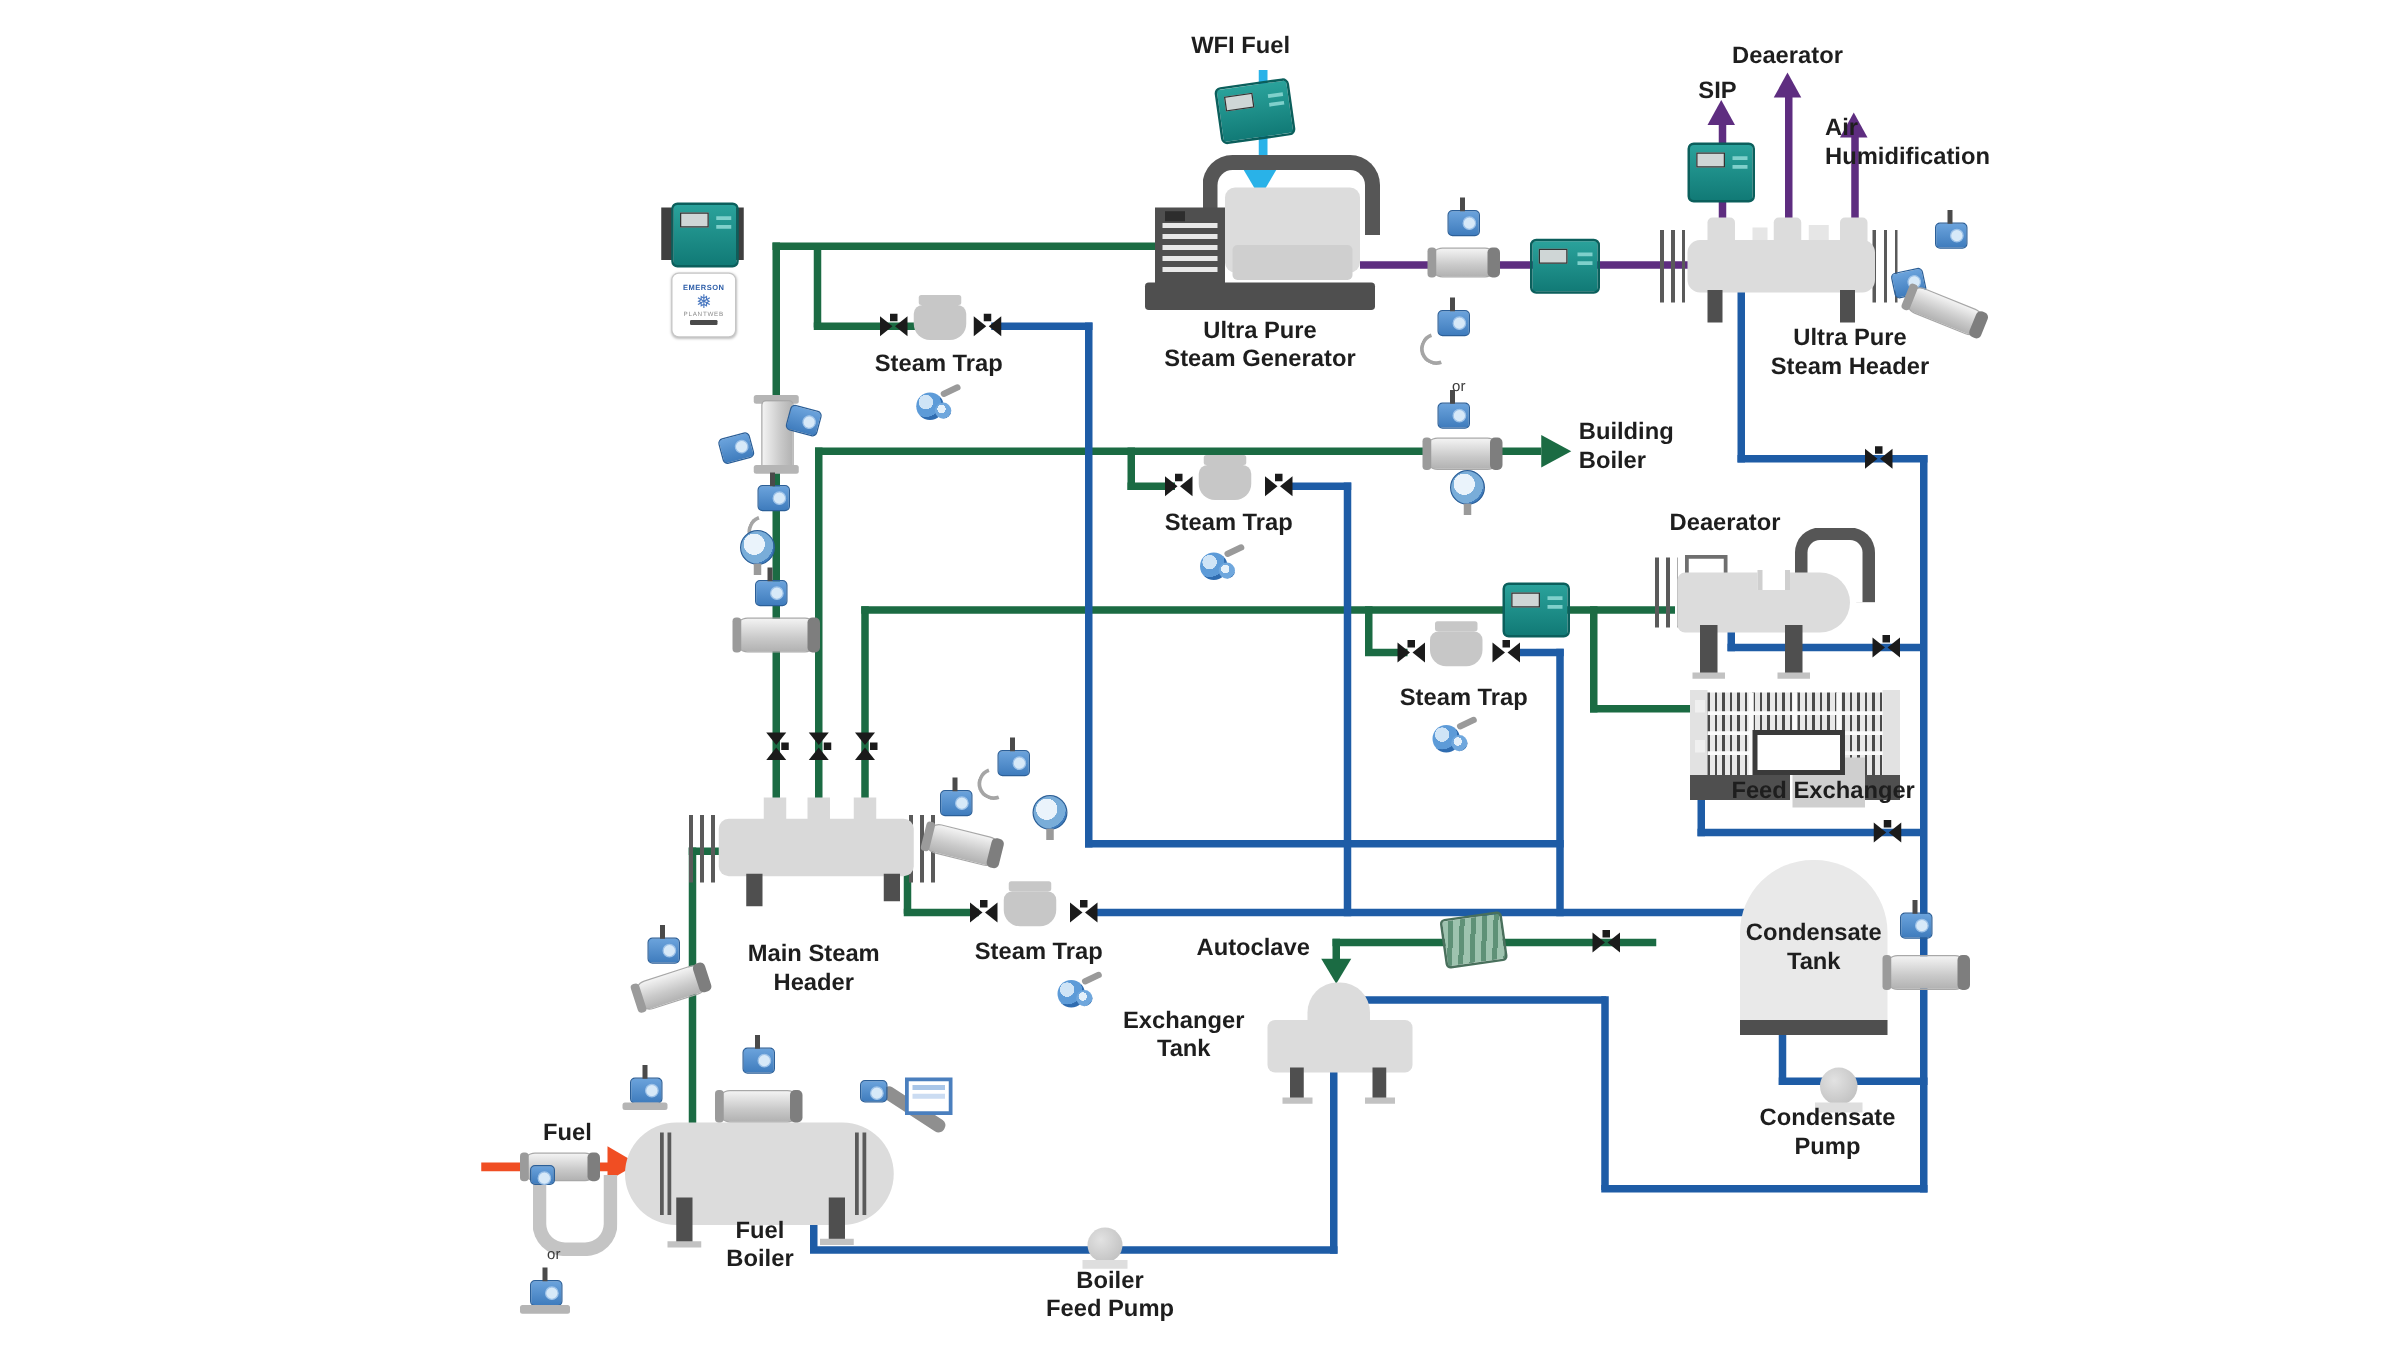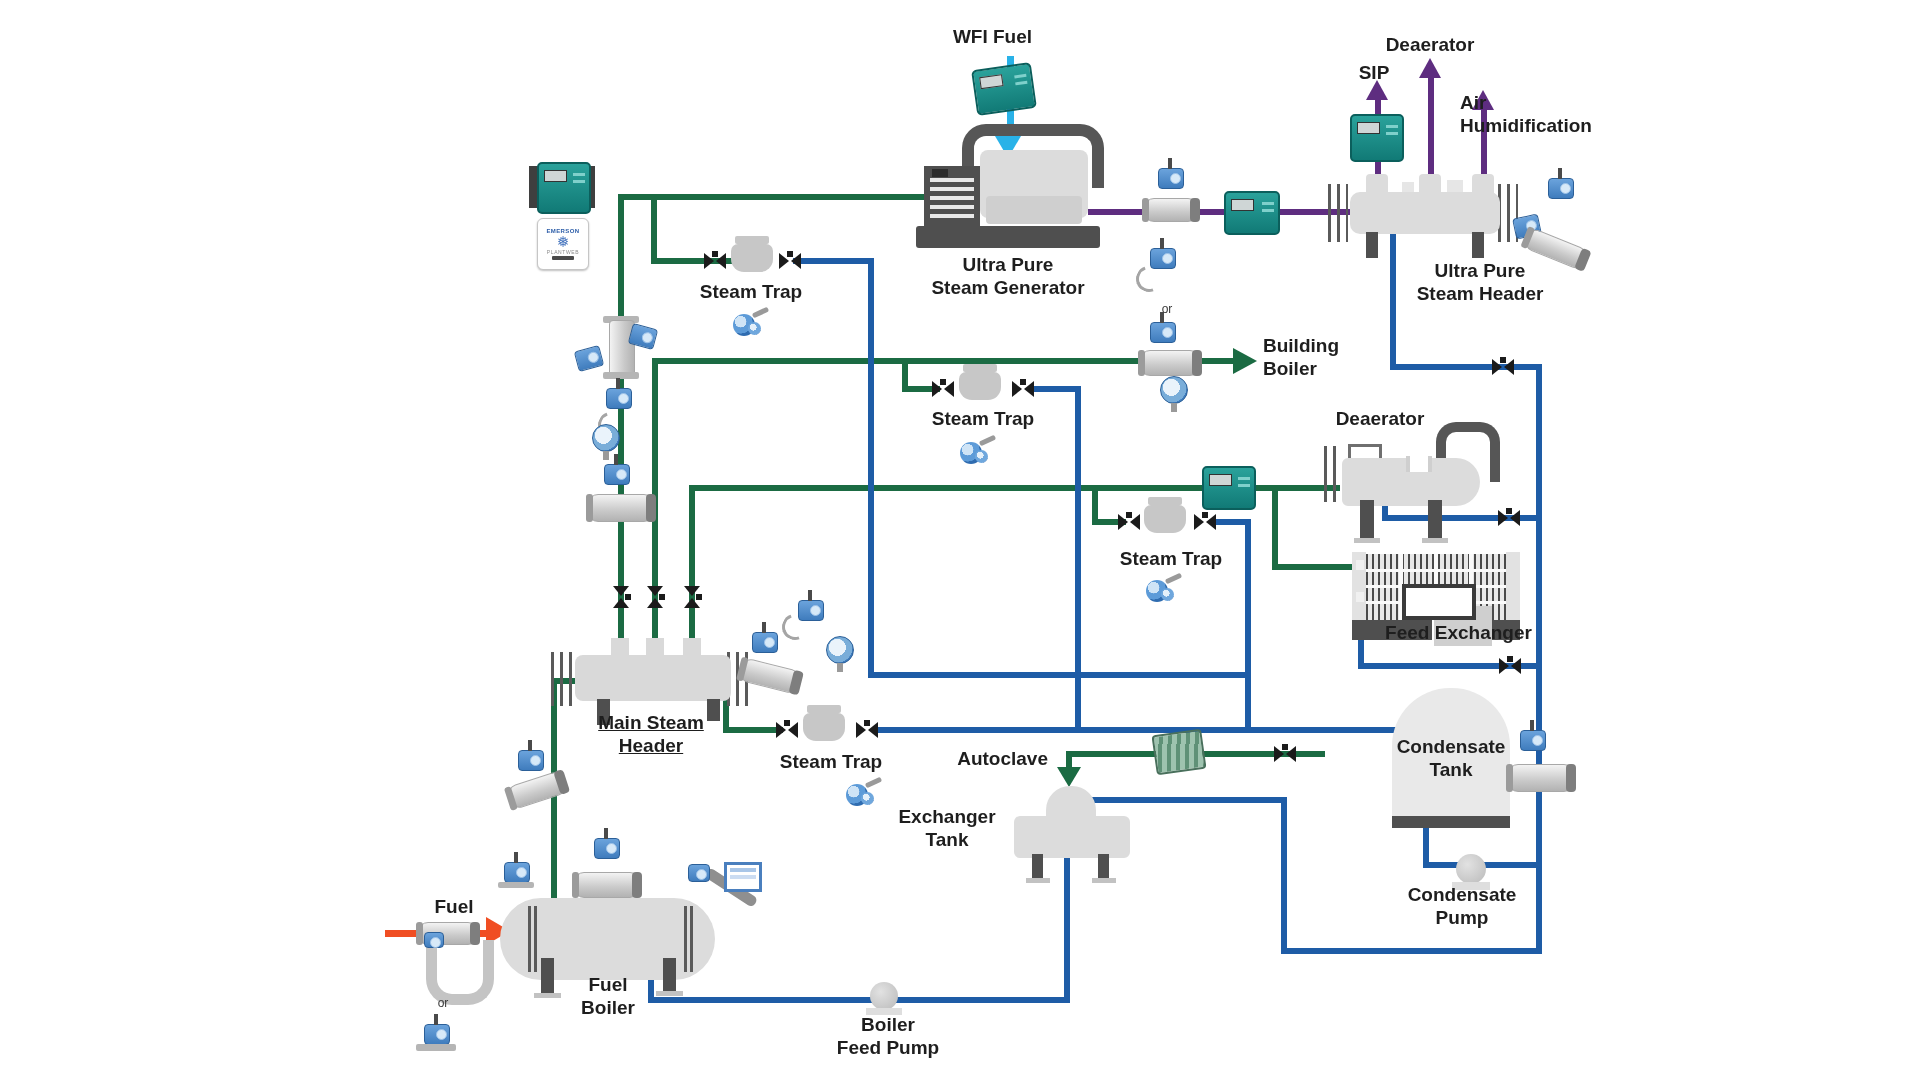--- a/index.html
+++ b/index.html
@@ -400,21 +400,21 @@
 Boiler</div>
   <div class="lbl" style="left:1320px;top:408px;width:120px;">Deaerator</div>
   <div class="lbl" style="left:1366px;top:622px;width:185px;">Feed Exchanger</div>
   <div class="lbl" style="left:1394px;top:736px;width:114px;">Condensate
 Tank</div>
   <div class="lbl" style="left:1390px;top:884px;width:144px;">Condensate
 Pump</div>
   <div class="lbl right" style="left:926px;top:748px;width:122px;">Autoclave</div>
   <div class="lbl" style="left:880px;top:806px;width:134px;">Exchanger
 Tank</div>
-  <div class="lbl" style="left:576px;top:712px;width:150px;text-decoration:underline;">Main Steam
+  <div class="lbl" style="left:576px;top:753px;width:150px;">Main Steam
 Header</div>
   <div class="lbl" style="left:558px;top:974px;width:100px;">Fuel
 Boiler</div>
   <div class="lbl" style="left:814px;top:1014px;width:148px;">Boiler
 Feed Pump</div>
   <div class="lbl" style="left:416px;top:896px;width:76px;">Fuel</div>
   <div class="lbl sm" style="left:1152px;top:302px;width:30px;">or</div>
   <div class="lbl sm" style="left:428px;top:996px;width:30px;">or</div>
 
 </div>

